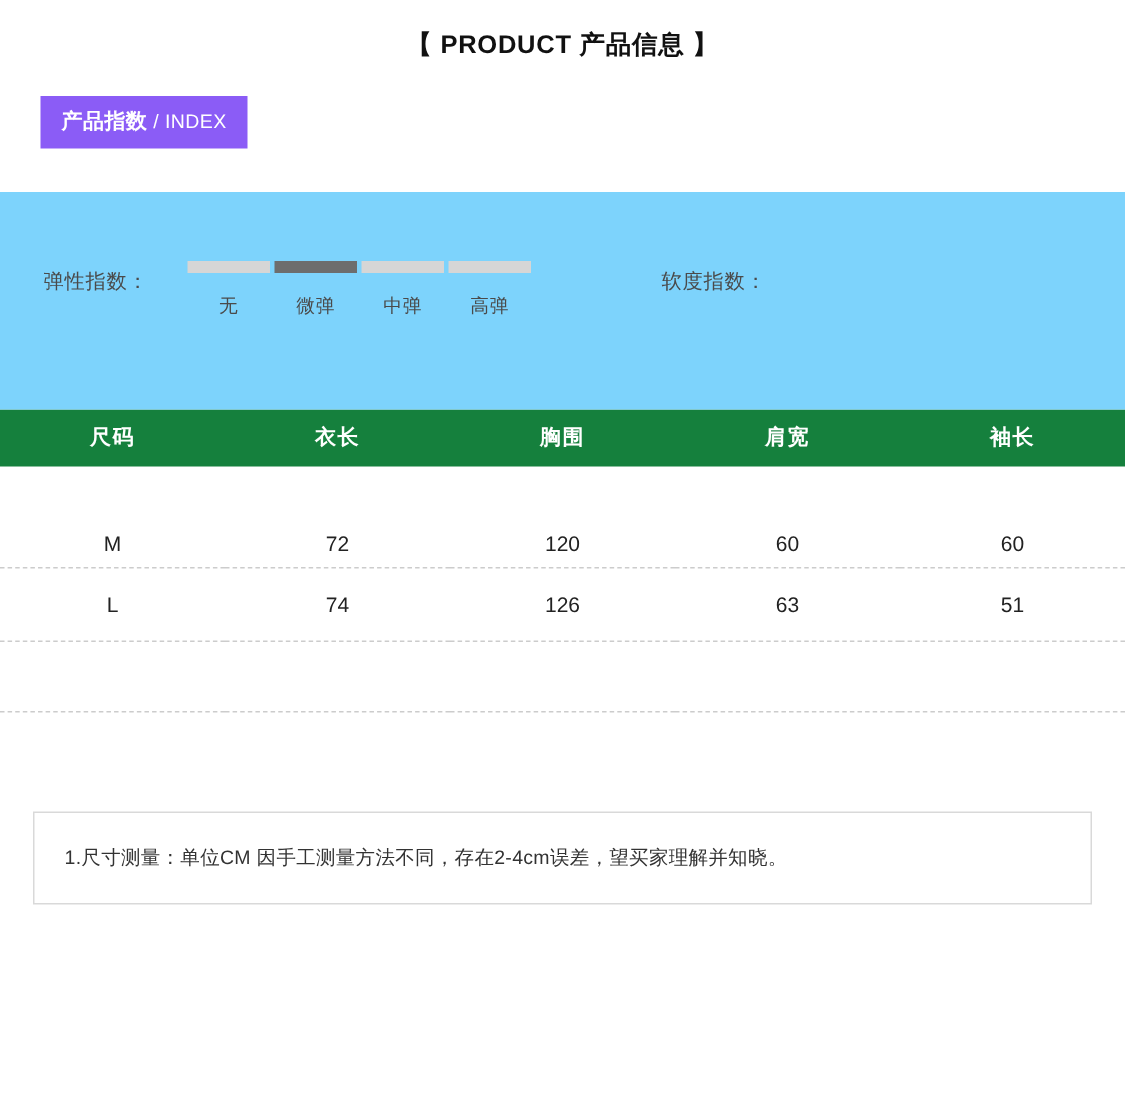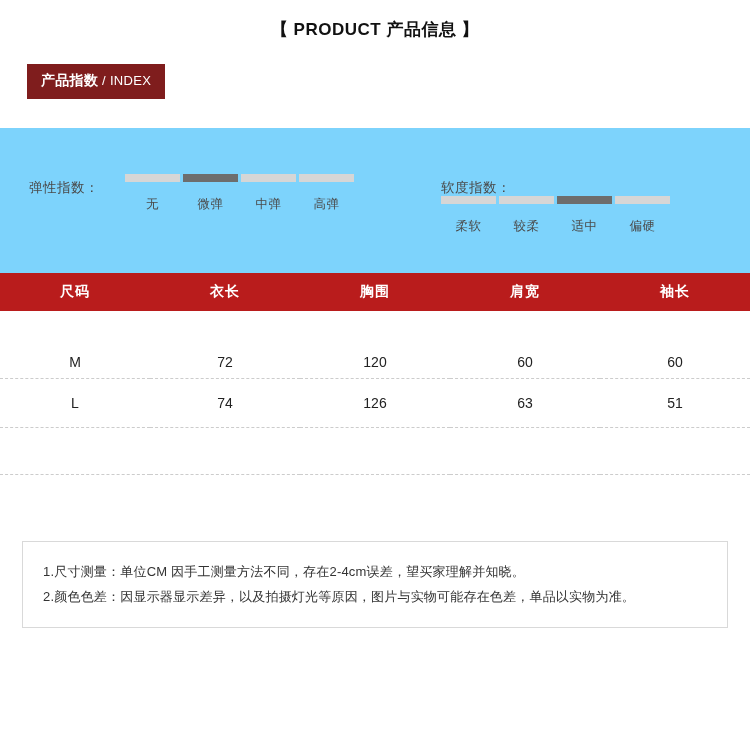--- a/index.html
+++ b/index.html
@@ -29,21 +29,21 @@
     color: #111;
     padding-top: 18px;
   }
 
   .index-tag-wrap {
     padding-left: 27px;
     margin-top: 23px;
   }
   .index-tag {
     display: inline-block;
-    background: #7f1d1d;
+    background: #8b5cf6;
     color: #ffffff;
     font-size: 14px;
     font-weight: bold;
     padding: 8px 14px 9px 14px;
     letter-spacing: 0.3px;
   }
   .index-tag .slash-part {
     font-weight: normal;
     font-size: 13px;
   }
@@ -104,21 +104,21 @@
     letter-spacing: 0.5px;
   }
 
   
   .size-table {
     width: 750px;
     border-collapse: collapse;
     table-layout: fixed;
   }
   .size-table thead th {
-    background: #b91c1c;
+    background: #15803d;
     color: #ffffff;
     font-size: 14px;
     font-weight: bold;
     height: 36px;
     letter-spacing: 1px;
   }
   .size-table tbody td {
     height: 46px;
     text-align: center;
     font-size: 14px;
@@ -177,34 +177,21 @@
         <span class="tick-row">
           <span class="tick">无</span>
           <span class="tick">微弹</span>
           <span class="tick">中弹</span>
           <span class="tick">高弹</span>
         </span>
       </span>
     </div>
 
     <div class="meter-group right">
-      <span class="meter-label">软度指数：</span><span class="meter-bars">
-        <span class="bar-row">
-          <span class="bar"></span>
-          <span class="bar"></span>
-          <span class="bar on"></span>
-          <span class="bar"></span>
-        </span>
-        <span class="tick-row">
-          <span class="tick">柔软</span>
-          <span class="tick">较柔</span>
-          <span class="tick">适中</span>
-          <span class="tick">偏硬</span>
-        </span>
-      </span>
+      <span class="meter-label">软度指数：</span>
     </div>
 
   </div>
 
   <table class="size-table">
     <thead>
       <tr>
         <th>尺码</th>
         <th>衣长</th>
         <th>胸围</th>
@@ -239,16 +226,15 @@
         <td></td>
         <td></td>
         <td></td>
         <td></td>
       </tr>
     </tbody>
   </table>
 
   <div class="notes">
     <div class="note-line">1.尺寸测量：单位CM 因手工测量方法不同，存在2-4cm误差，望买家理解并知晓。</div>
-    <div class="note-line">2.颜色色差：因显示器显示差异，以及拍摄灯光等原因，图片与实物可能存在色差，单品以实物为准。</div>
   </div>
 
 </div>
 
 </body></html>

